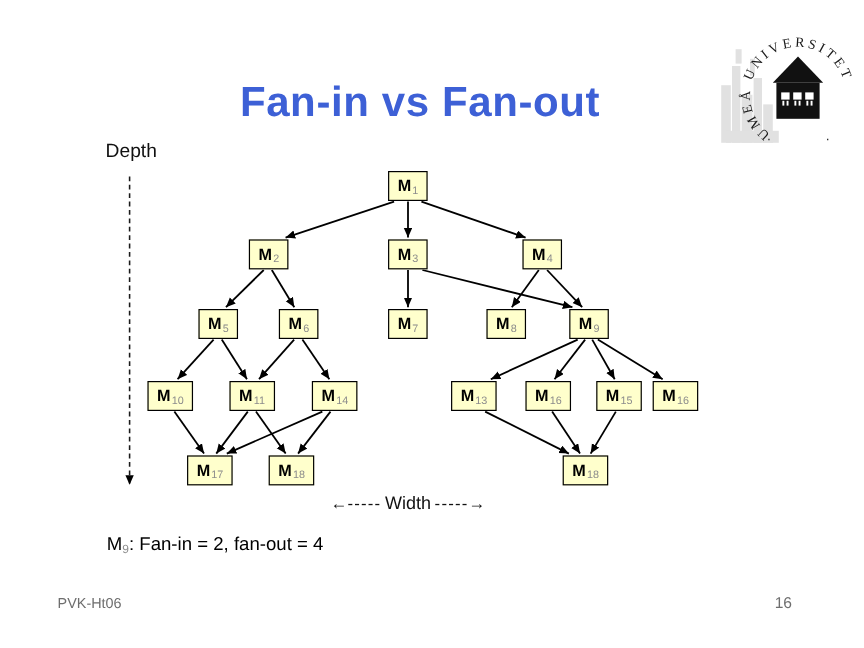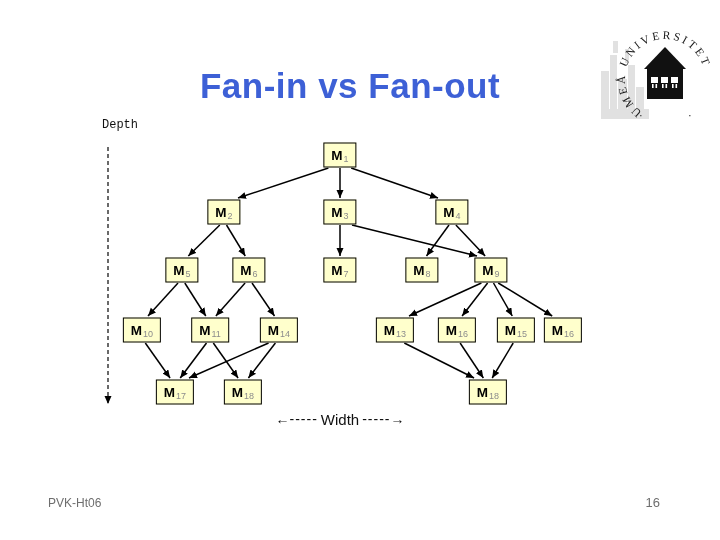--- a/index.html
+++ b/index.html
@@ -6,22 +6,22 @@
   .slide{
     position:relative; width:720px; height:540px; background:#ffffff;
     font-family:"Liberation Sans", sans-serif; overflow:hidden;
   }
   .slide-title{
     position:absolute; left:90px; top:66px; width:520px;
     text-align:center; font-size:35px; font-weight:bold;
     color:var(--title-blue,#3d60d6); letter-spacing:0.5px;
   }
   .depth-label{
-    position:absolute; left:102px; top:118px;
-    font-size:12px; color:#111;font-family:Liberation Mono, monospace;
+    position:absolute; left:88px; top:118px;
+    font-size:16px; color:#111;
   }
   .edges-svg{
     position:absolute; left:0; top:0; width:720px; height:540px;
     pointer-events:none;
   }
   .node{
     position:absolute; transform:translate(-50%,-50%);
     height:25px; box-sizing:border-box;
     background:var(--node-fill,#ffffcc);
     border:1.8px solid var(--node-border,#000);
@@ -215,17 +215,20 @@
     </div>
 
   <div class="width-indicator">
     <span class="arr">←</span>
       <span class="dashes">-----</span>
       <span class="wlabel">Width</span>
       <span class="dashes">-----</span>
       <span class="arr">→</span>
   </div>
 
+  <div class="caption">
+    <span>M</span><span class="csub">9</span><span>: Fan-in = 2, fan-out = 4</span>
+  </div>
 
   <div class="footer-left">PVK-Ht06</div>
   <div class="footer-right">16</div>
 
 </div>
 
 </body></html>

